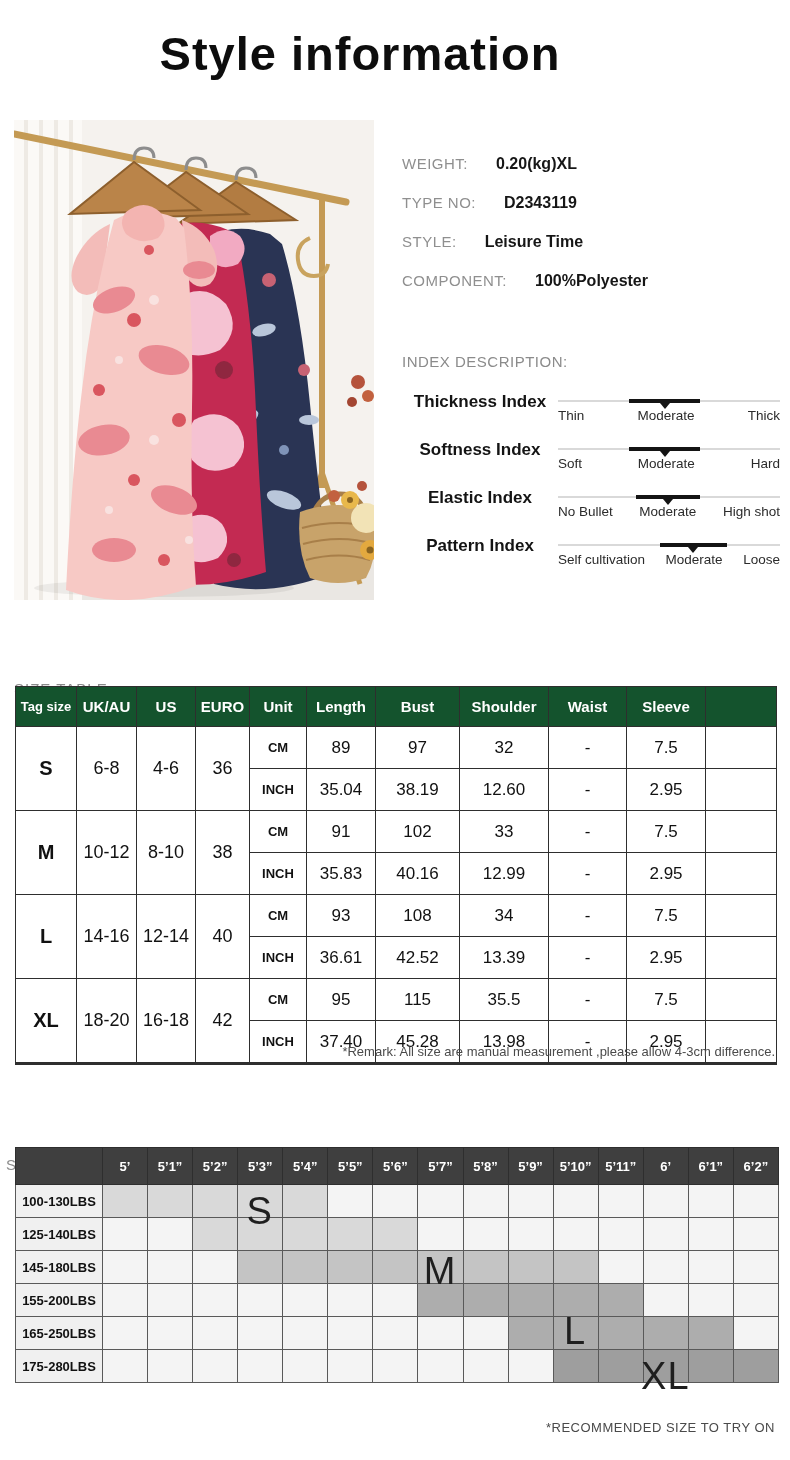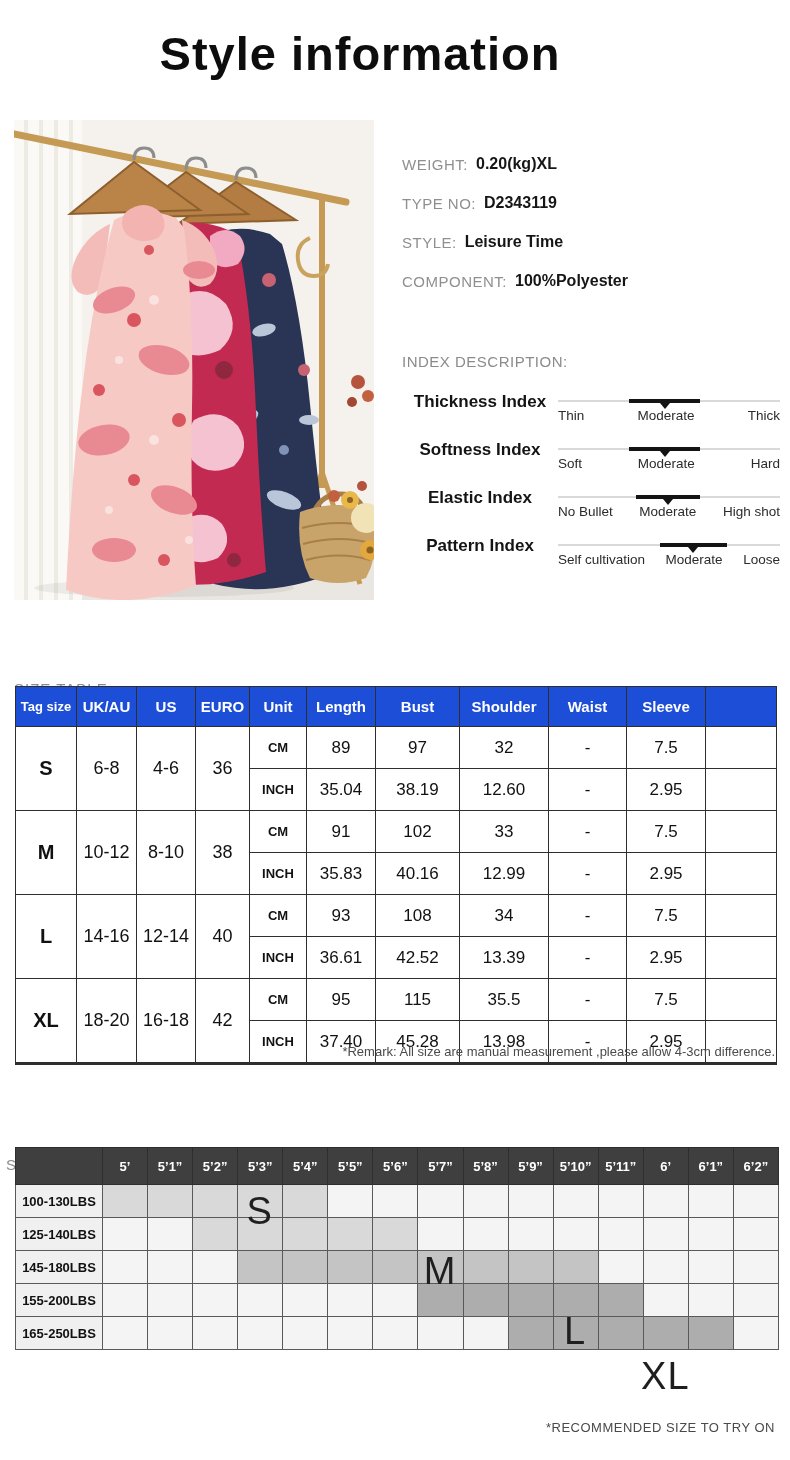--- a/index.html
+++ b/index.html
@@ -11,41 +11,41 @@
   
   .page-title{
     position:absolute;top:26px;left:0;width:720px;text-align:center;
     font-size:47px;font-weight:600;letter-spacing:1px;color:#0d0d0d;
   }
   
   .photo{position:absolute;left:14px;top:120px;width:360px;height:480px;overflow:hidden;}
   .photo svg{display:block;}
   
   .details{position:absolute;left:402px;top:155px;width:378px;}
-  .detail-row{display:flex;align-items:center;gap:8px;margin-bottom:21px;}
+  .detail-row{display:flex;align-items:flex-start;gap:28px;margin-bottom:21px;}
   .detail-label{font-size:15px;color:#8f8f8f;letter-spacing:.5px;}
   .detail-value{font-size:16px;font-weight:700;color:#161616;}
   
   .idx-heading{position:absolute;left:402px;top:353px;font-size:15px;color:#8b8b8b;letter-spacing:.5px;}
   .idx-rows{position:absolute;left:402px;top:390px;width:378px;text-align:center;}
   .idx-row{display:flex;margin-bottom:15px;align-items:flex-start;}
   .idx-name{font-size:17px;font-weight:700;color:#141414;flex:1;padding-top:2px;}
   .idx-slider{width:222px;}
   .idx-track{position:relative;height:4px;margin-top:9px;}
   .idx-line{position:absolute;left:0;right:0;top:1px;height:2px;background:#d9d9d9;}
   .idx-seg{position:absolute;top:0;height:4px;background:#141414;}
   .idx-tri{position:absolute;top:4px;width:0;height:0;border-left:5px solid transparent;
            border-right:5px solid transparent;border-top:6px solid #141414;transform:translateX(-50%);}
   .idx-opts{display:flex;justify-content:space-between;margin-top:5px;font-size:13.5px;color:#2b2b2b;}
   
   .sec-heading{position:absolute;font-size:15px;color:#8b8b8b;letter-spacing:1px;}
   .size-table-wrap{position:absolute;left:15px;top:686px;width:761px;}
   table{border-collapse:collapse;table-layout:fixed;width:100%;}
   .size-table th{
-    background:#1d4ed8;color:#ffffff;font-size:15px;font-weight:700;height:37px;
+    background:#14532d;color:#ffffff;font-size:15px;font-weight:700;height:37px;
     border:1px solid #2e2e2e;
   }
   .size-table th:first-child{font-size:13px;}
   .size-table td{
     border:1px solid #2e2e2e;text-align:center;height:39px;font-size:17px;color:#111;
     background:#fff;
   }
   .size-table{border-bottom:3px solid #2e2e2e;}
   .size-table td.tag{font-size:20px;font-weight:600;}
   .size-table td.conv{font-size:18px;margin-left:40px;}
@@ -524,20 +524,38 @@
           <td></td>
           <td></td>
           <td></td>
           <td class="sh-L"></td>
           <td class="sh-L"></td>
           <td class="sh-L"></td>
           <td class="sh-L"></td>
           <td class="sh-L"></td>
           <td></td>
         </tr>
+        <tr>
+          <th class="w">175-280LBS</th>
+          <td></td>
+          <td></td>
+          <td></td>
+          <td></td>
+          <td></td>
+          <td></td>
+          <td></td>
+          <td></td>
+          <td></td>
+          <td></td>
+          <td class="sh-XL"></td>
+          <td class="sh-XL"></td>
+          <td class="sh-XL"></td>
+          <td class="sh-XL"></td>
+          <td class="sh-XL"></td>
+        </tr>
       </tbody>
   </table>
 <span class="overlay-letter" style="left: 244.733px; top: 64px;">S</span>
     <span class="overlay-letter" style="left: 425px; top: 124px;">M</span>
     <span class="overlay-letter" style="left: 560.2px; top: 184px;">L</span>
     <span class="overlay-letter" style="left: 650.333px; top: 229px;">XL</span>
   </div>
 <div class="note">*RECOMMENDED SIZE TO TRY ON</div>
 
 </body></html>

